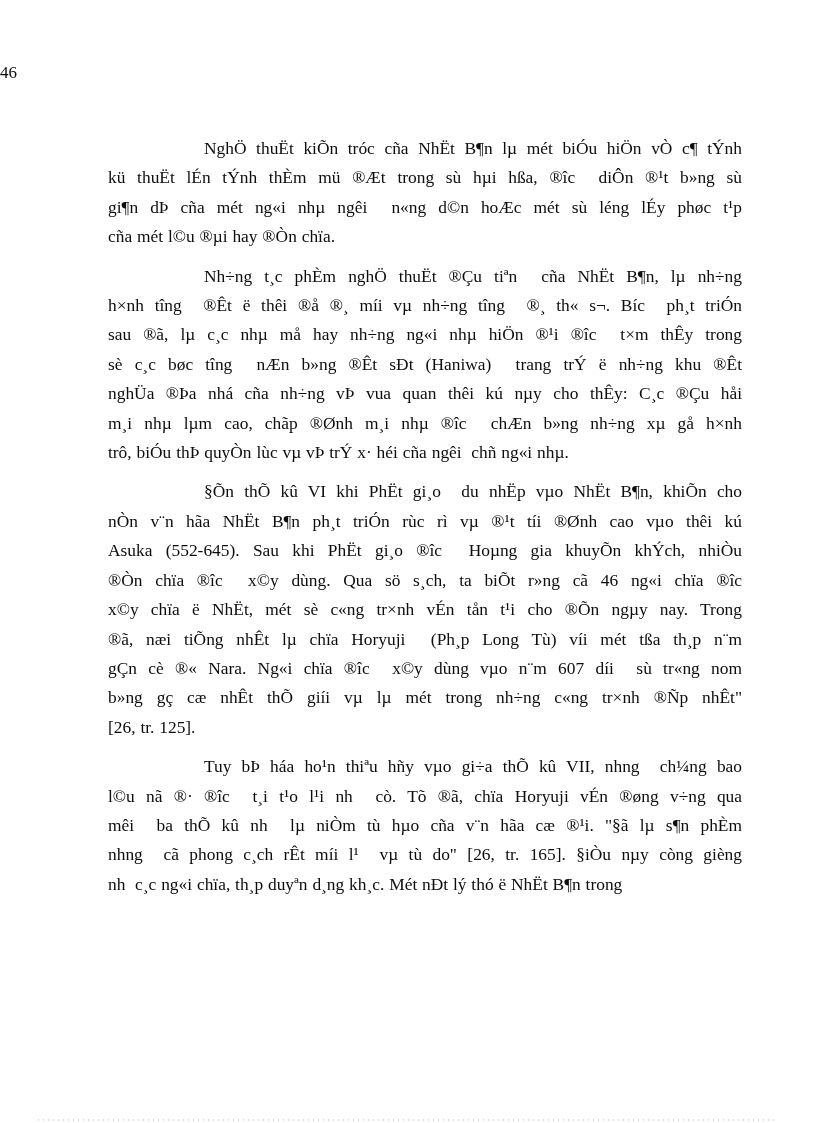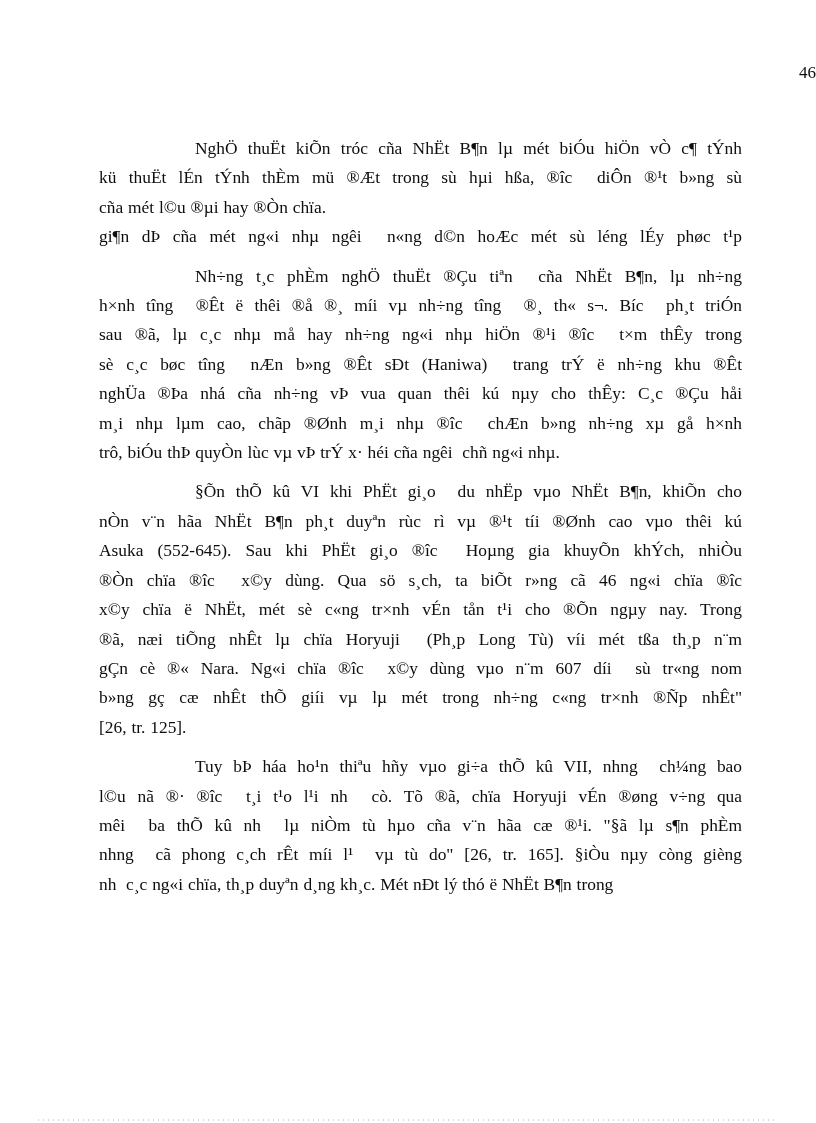--- a/index.html
+++ b/index.html
@@ -10,31 +10,31 @@
     position: relative;
     overflow: hidden;
     font-family: "Liberation Serif", "DejaVu Serif", serif;
     color: #0d0d0d;
   }
   .page-number {
     position: absolute;
     top: 63px;
     left: 0;
     width: 100%;
-    text-align: right;
+    text-align: left;
     font-size: 17px;
     line-height: 20px;
   }
   .content {
     position: absolute;
     left: 99px;
     top: 134px;
     width: 643px;
   }
-  .para { margin: 0 0 10px 0; }
+  .para { margin: 0 0 10px 9px; }
   .line {
     font-size: 17.4px;
     line-height: 29.4px;
     text-align: justify;
     text-align-last: justify;
     word-spacing: 0.5px;
   }
   .line.first { text-indent: 96px; }
   .line.last { text-align-last: left; }
   .bottom-edge {
@@ -57,37 +57,37 @@
 
 <div>
 
   <div class="page-number">46</div>
 
   <div class="content">
 
     <div class="para">
       <div class="line first">NghÖ thuËt kiÕn tróc cña NhËt B¶n lµ mét biÓu hiÖn vÒ c¶ tÝnh</div>
       <div class="line">kü thuËt lÉn tÝnh thÈm mü ®Æt trong sù hµi hßa, ®îc&nbsp; diÔn ®¹t b»ng sù</div>
+      <div class="line">gi¶n dÞ cña mét ng«i nhµ ngêi&nbsp; n«ng d©n hoÆc mét sù léng lÉy phøc t¹p</div>
       <div class="line last">cña mét l©u ®µi hay ®Òn chïa.</div>
-      <div class="line">gi¶n dÞ cña mét ng«i nhµ ngêi&nbsp; n«ng d©n hoÆc mét sù léng lÉy phøc t¹p</div>
     </div>
 
     <div class="para">
       <div class="line first">Nh÷ng t¸c phÈm nghÖ thuËt ®Çu tiªn&nbsp; cña NhËt B¶n, lµ nh÷ng</div>
       <div class="line">h×nh tîng&nbsp; ®Êt ë thêi ®å ®¸ míi vµ nh÷ng tîng&nbsp; ®¸ th« s¬. Bíc&nbsp; ph¸t triÓn</div>
       <div class="line">sau ®ã, lµ c¸c nhµ må hay nh÷ng ng«i nhµ hiÖn ®¹i ®îc&nbsp; t×m thÊy trong</div>
       <div class="line">sè c¸c bøc tîng&nbsp; nÆn b»ng ®Êt sÐt (Haniwa)&nbsp; trang trÝ ë nh÷ng khu ®Êt</div>
       <div class="line">nghÜa ®Þa nhá cña nh÷ng vÞ vua quan thêi kú nµy cho thÊy: C¸c ®Çu håi</div>
       <div class="line">m¸i nhµ lµm cao, chãp ®Ønh m¸i nhµ ®îc&nbsp; chÆn b»ng nh÷ng xµ gå h×nh</div>
       <div class="line last">trô, biÓu thÞ quyÒn lùc vµ vÞ trÝ x· héi cña ngêi&nbsp; chñ ng«i nhµ.</div>
     </div>
 
     <div class="para">
       <div class="line first">§Õn thÕ kû VI khi PhËt gi¸o&nbsp; du nhËp vµo NhËt B¶n, khiÕn cho</div>
-      <div class="line">nÒn v¨n hãa NhËt B¶n ph¸t duyªn rùc rì vµ ®¹t tíi ®Ønh cao vµo thêi kú</div>
+      <div class="line">nÒn v¨n hãa NhËt B¶n ph¸t triÓn rùc rì vµ ®¹t tíi ®Ønh cao vµo thêi kú</div>
       <div class="line">Asuka (552-645). Sau khi PhËt gi¸o ®îc&nbsp; Hoµng gia khuyÕn khÝch, nhiÒu</div>
       <div class="line">®Òn chïa ®îc&nbsp; x©y dùng. Qua sö s¸ch, ta biÕt r»ng cã 46 ng«i chïa ®îc</div>
       <div class="line">x©y chïa ë NhËt, mét sè c«ng tr×nh vÉn tån t¹i cho ®Õn ngµy nay. Trong</div>
       <div class="line">®ã, næi tiÕng nhÊt lµ chïa Horyuji&nbsp; (Ph¸p Long Tù) víi mét tßa th¸p n¨m</div>
       <div class="line">gÇn cè ®« Nara. Ng«i chïa ®îc&nbsp; x©y dùng vµo n¨m 607 díi&nbsp; sù tr«ng nom</div>
       <div class="line">b»ng gç cæ nhÊt thÕ giíi vµ lµ mét trong nh÷ng c«ng tr×nh ®Ñp nhÊt"</div>
       <div class="line last">[26, tr. 125].</div>
     </div>
 
     <div class="para">

